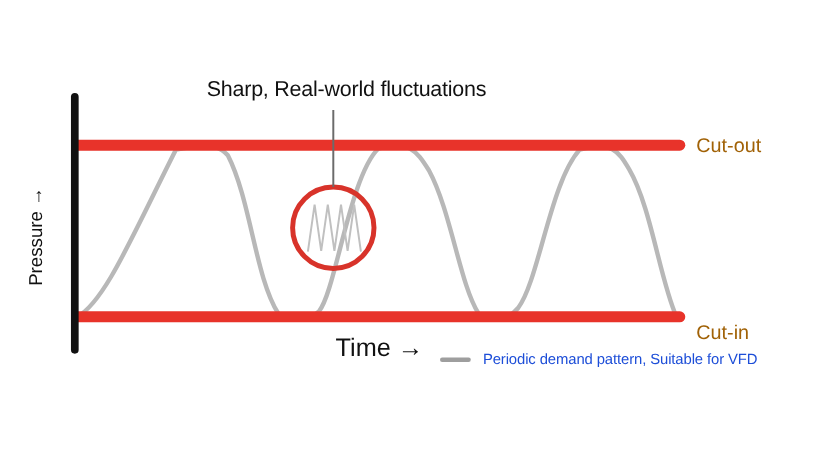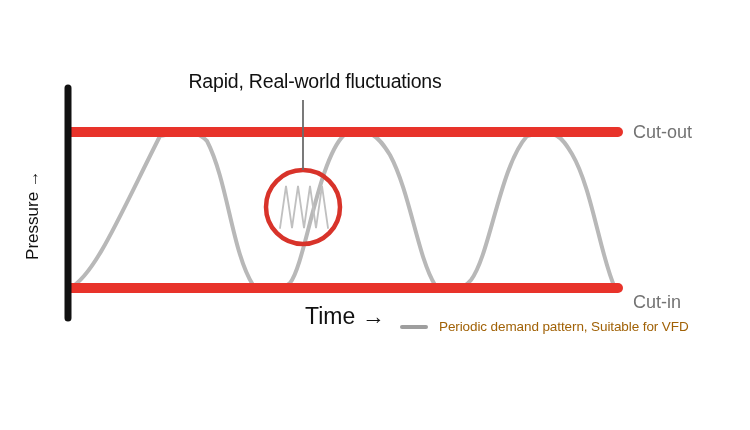--- a/index.html
+++ b/index.html
@@ -64,21 +64,21 @@
     left: 305px;
     top: 303px;
     font-size: 23px;
     color: #111111;
     white-space: nowrap;
   }
 
   .threshold-label {
     position: absolute;
     font-size: 18px;
-    color: #737373;
+    color: #a16207;
     white-space: nowrap;
   }
   .threshold-label.cutout { left: 633px; top: 122px; }
   .threshold-label.cutin  { left: 633px; top: 292px; }
 
   
   #legend {
     position: absolute;
     left: 399px;
     top: 316px;
@@ -99,21 +99,21 @@
   }
   .legend-swatch i {
     display: block;
     width: 28px;
     border-radius: 2px;
   }
   .legend-swatch.thick i { height: 4px; background: #9e9e9e; }
   .legend-swatch.thin  i { height: 1.6px; background: #c8c8c8; }
   .legend-text {
     font-size: 13.5px;
-    color: #a16207;
+    color: #1d4ed8;
     white-space: nowrap;
     letter-spacing: -0.1px;
   }
 </style>
 </head>
 <body>
 
 <div id="figure">
 
   <svg class="svg-layer" viewBox="0 0 750 430">
@@ -135,21 +135,21 @@
       <path d="M 280,228 L 286,186 L 292,228 L 298,186 L 304,228
                L 310,186 L 316,228 L 322,186 L 328,228" fill="none" stroke="#C0C0C0" stroke-width="1.8" stroke-linejoin="miter" stroke-linecap="round"></path>
     </g>
 
     <circle cx="303" cy="207" r="37" fill="none" stroke="#D8332A" stroke-width="4.5"></circle>
 
     <line x1="303" y1="100" x2="303" y2="170" stroke="#6b6b6b" stroke-width="1.8"></line>
 
   </svg>
 
-  <div class="annot-title">Rapid, Real-world fluctuations</div>
+  <div class="annot-title">Sharp, Real-world fluctuations</div>
 
   <div class="axis-label-y">Pressure →</div>
 
   <div class="axis-label-x">Time →</div>
 
   <div class="threshold-label cutout">Cut-out</div>
 
   <div class="threshold-label cutin">Cut-in</div>
 
   <div id="legend">

